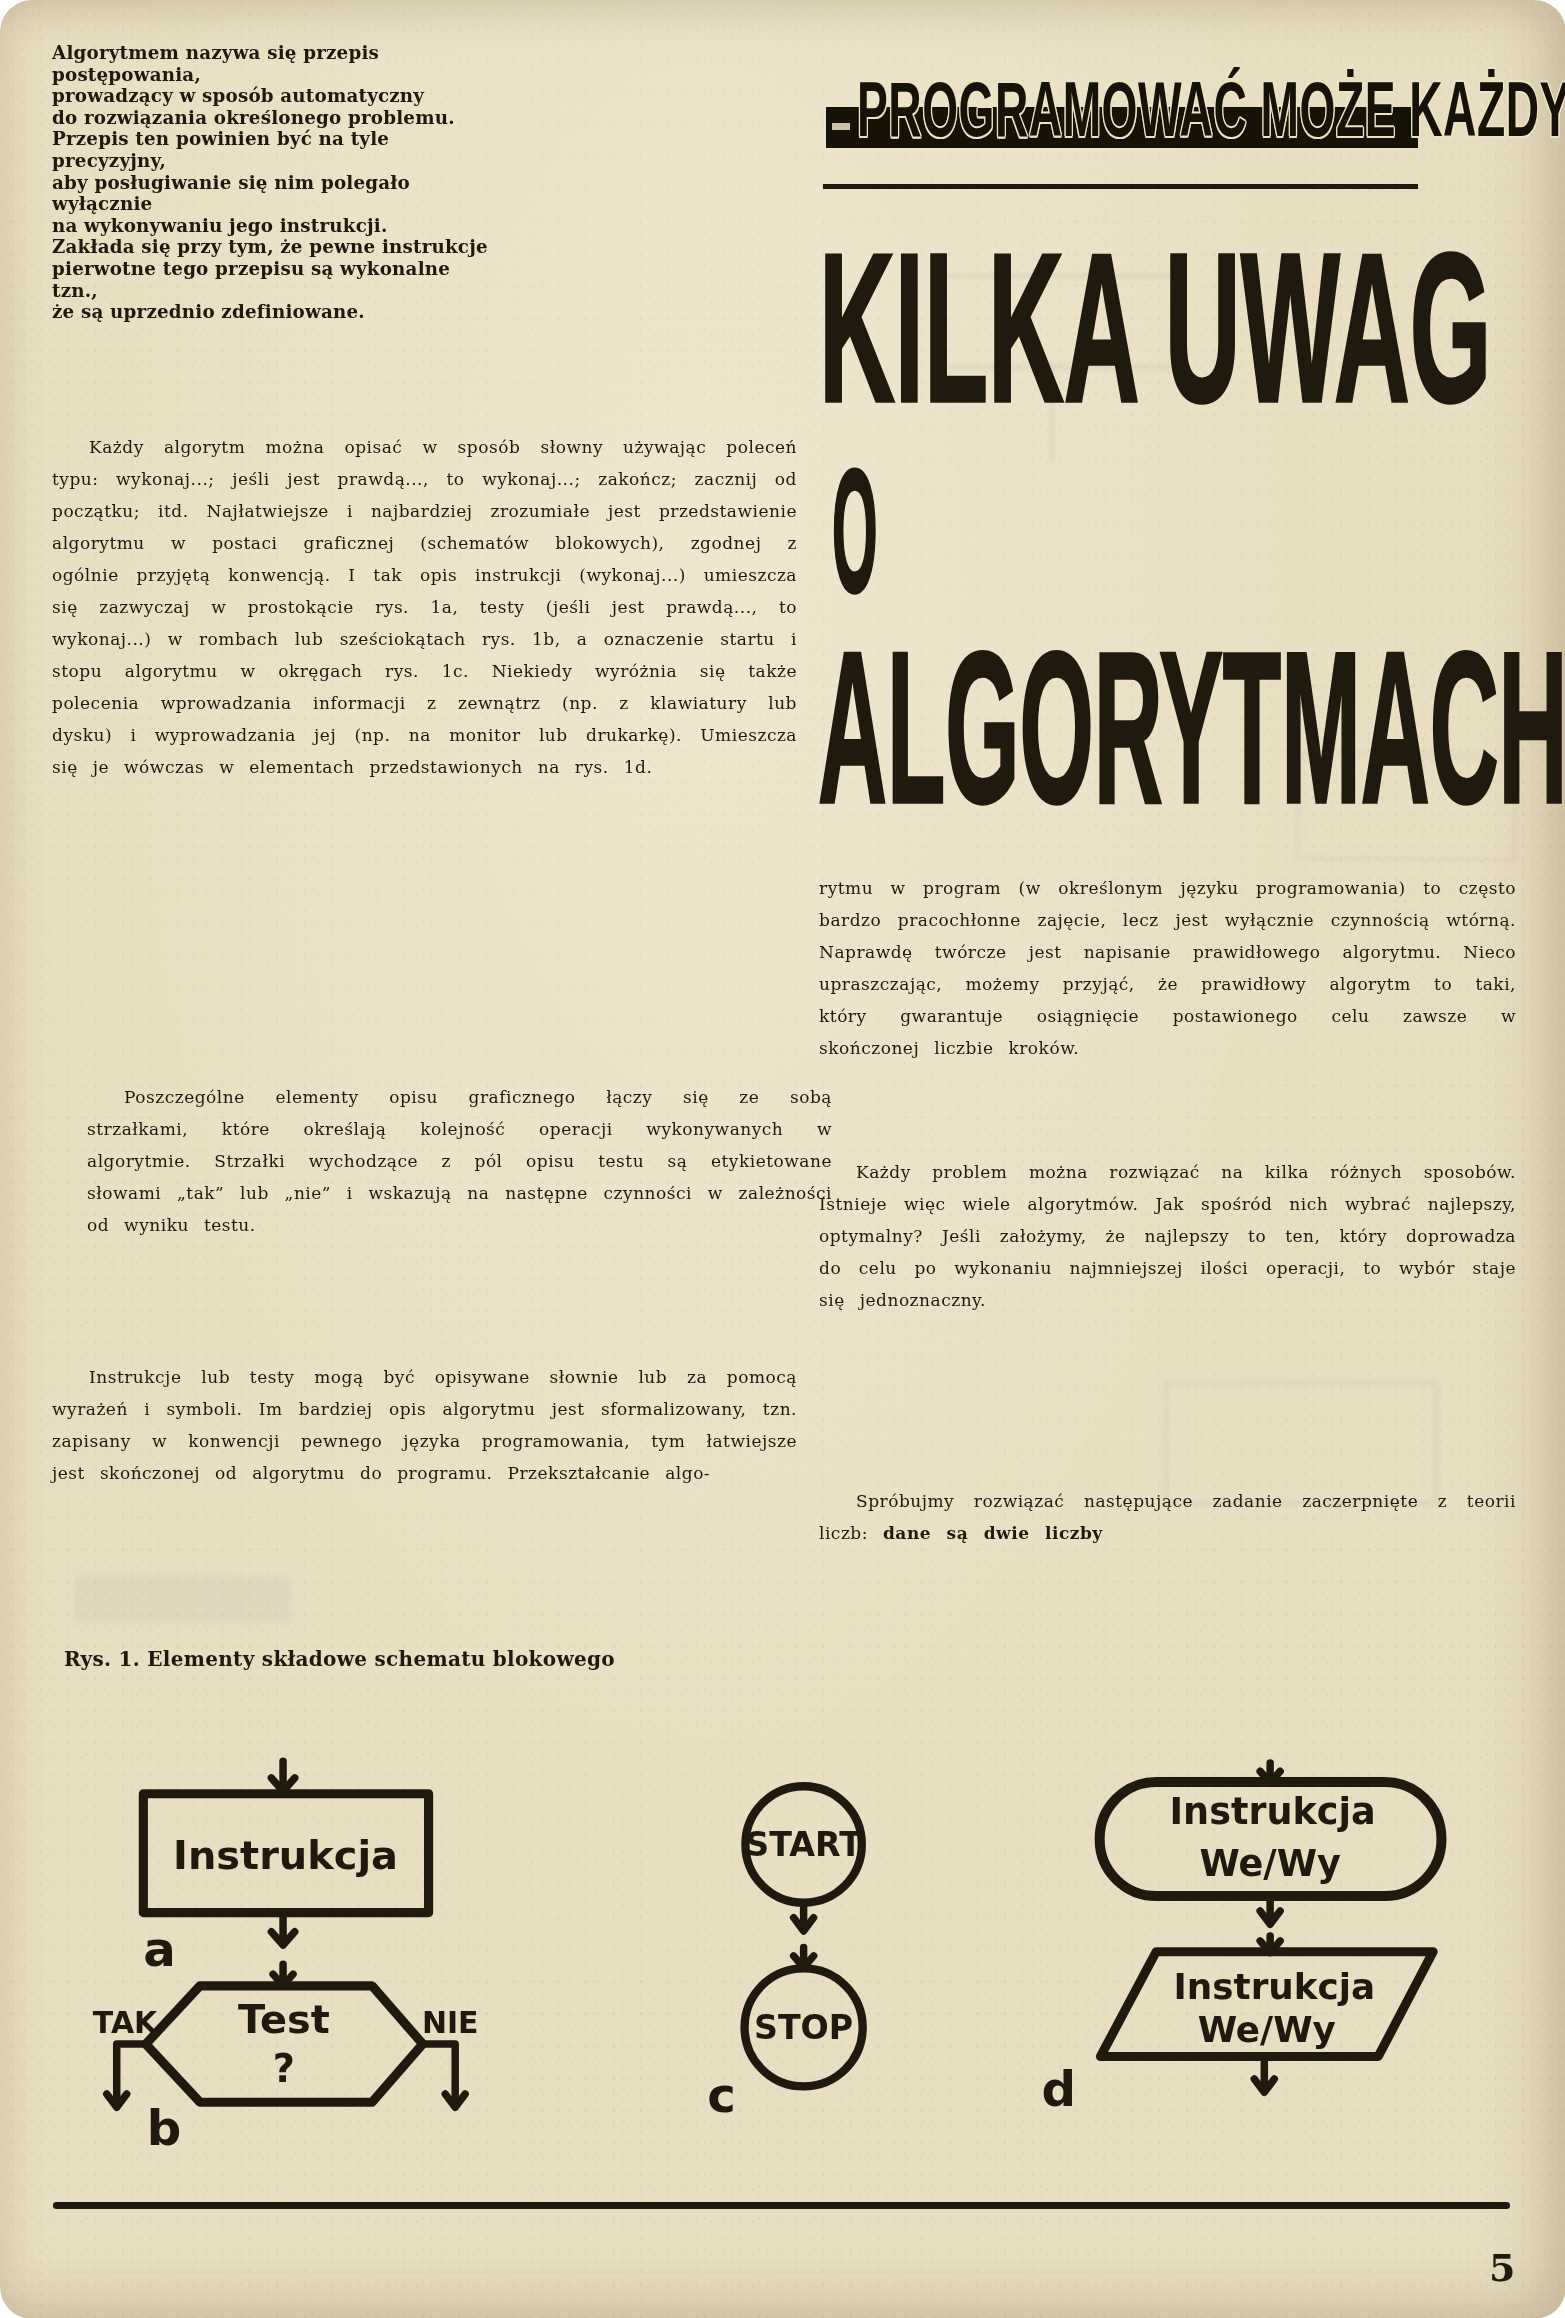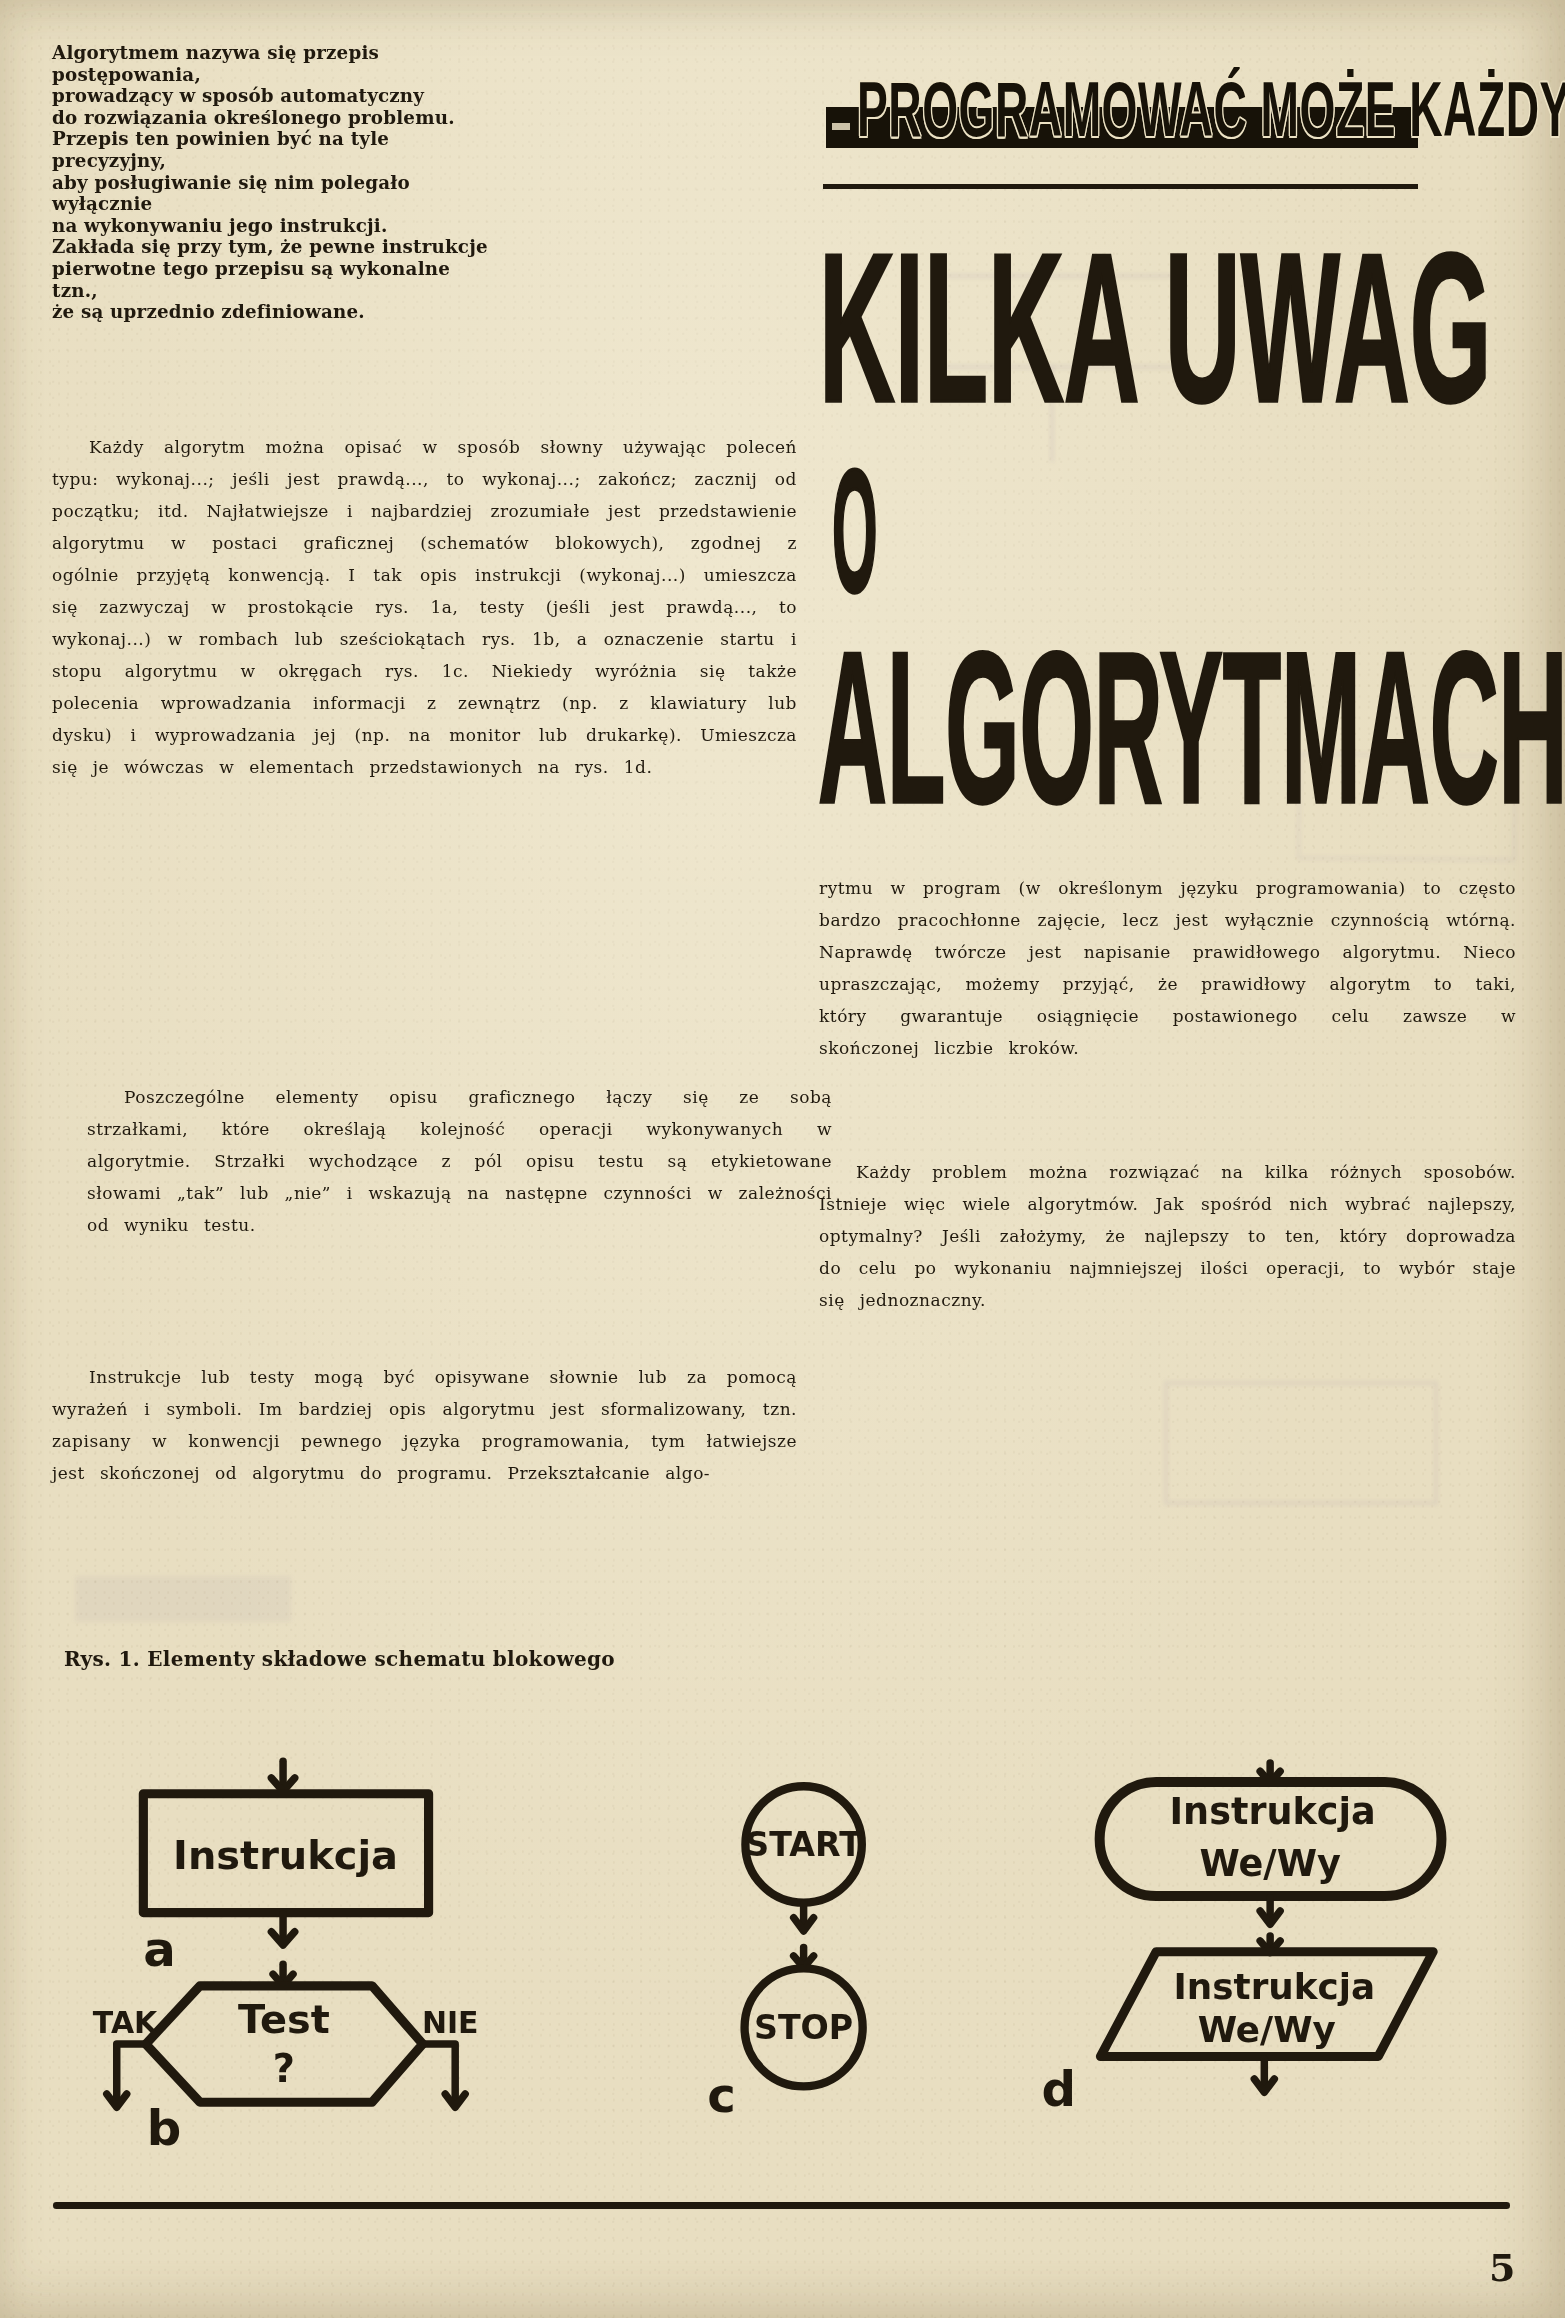--- a/index.html
+++ b/index.html
@@ -12,20 +12,21 @@
     position:relative;width:1566px;height:2319px;overflow:hidden;
     color:var(--ink);
     background:
       radial-gradient(ellipse at 45% 25%, rgba(255,252,238,0.30), rgba(255,252,238,0) 60%),
       radial-gradient(rgba(134,112,66,0.08) 0.8px, transparent 1.2px),
       radial-gradient(rgba(95,80,50,0.06) 0.8px, transparent 1.3px),
       var(--paper);
     background-size:100% 100%, 9.1px 10.8px, 14px 16px, auto;
     background-position:0 0, 0 0, 4.2px 5.8px, 0 0;
     box-shadow:inset -29px 0 58px rgba(120,100,60,0.18), inset 0 -21px 50px rgba(120,100,60,0.12), inset 0 12.5px 33px rgba(120,100,60,0.08);
+    border-radius:32px;
   }
   .ghost{position:absolute;filter:blur(2.1px);pointer-events:none;}
   .intro{
     position:absolute;left:52px;top:42px;width:449px;
     font-weight:bold;font-size:18.3px;line-height:21.6px;
     white-space:pre-line;letter-spacing:0.2px;
   }
   .badge-band{position:absolute;left:826px;top:107px;width:592px;height:41px;background:var(--badge-bg);}
   .badge-dash{position:absolute;left:832px;top:123px;width:18.3px;height:6.7px;background:var(--badge-text);opacity:0.85;}
   .badge-text{
@@ -96,20 +97,21 @@
   <h1 class="title-line title1">KILKA UWAG</h1>
   <h1 class="title-line title2">O</h1>
   <h1 class="title-line title3">ALGORYTMACH</h1>
 
   <p class="body lcol lp1 indent">Każdy algorytm można opisać w sposób słowny używając poleceń typu: wykonaj...; jeśli jest prawdą..., to wykonaj...; zakończ; zacznij od początku; itd. Najłatwiejsze i najbardziej zrozumiałe jest przedstawienie algorytmu w postaci graficznej (schematów blokowych), zgodnej z ogólnie przyjętą konwencją. I tak opis instrukcji (wykonaj...) umieszcza się zazwyczaj w prostokącie rys. 1a, testy (jeśli jest prawdą..., to wykonaj...) w rombach lub sześciokątach rys. 1b, a oznaczenie startu i stopu algorytmu w okręgach rys. 1c. Niekiedy wyróżnia się także polecenia wprowadzania informacji z zewnątrz (np. z klawiatury lub dysku) i wyprowadzania jej (np. na monitor lub drukarkę). Umieszcza się je wówczas w elementach przedstawionych na rys. 1d.</p>
   <p class="body lcol lp2 indent">Poszczególne elementy opisu graficznego łączy się ze sobą strzałkami, które określają kolejność operacji wykonywanych w algorytmie. Strzałki wychodzące z pól opisu testu są etykietowane słowami „tak” lub „nie” i wskazują na następne czynności w zależności od wyniku testu.</p>
   <p class="body lcol lp3 indent">Instrukcje lub testy mogą być opisywane słownie lub za pomocą wyrażeń i symboli. Im bardziej opis algorytmu jest sformalizowany, tzn. zapisany w konwencji pewnego języka programowania, tym łatwiejsze jest skończonej od algorytmu do programu. Przekształcanie algo-</p>
 
   <p class="body rcol rp1">rytmu w program (w określonym języku programowania) to często bardzo pracochłonne zajęcie, lecz jest wyłącznie czynnością wtórną. Naprawdę twórcze jest napisanie prawidłowego algorytmu. Nieco upraszczając, możemy przyjąć, że prawidłowy algorytm to taki, który gwarantuje osiągnięcie postawionego celu zawsze w skończonej liczbie kroków.</p>
   <p class="body rcol rp2 indent">Każdy problem można rozwiązać na kilka różnych sposobów. Istnieje więc wiele algorytmów. Jak spośród nich wybrać najlepszy, optymalny? Jeśli założymy, że najlepszy to ten, który doprowadza do celu po wykonaniu najmniejszej ilości operacji, to wybór staje się jednoznaczny.</p>
+  <p class="body rcol rp3 indent"><span>Spróbujmy rozwiązać następujące zadanie zaczerpnięte z teorii liczb:</span> <span class="emph">dane są dwie liczby</span></p>
 
   <p class="caption">Rys. 1. Elementy składowe schematu blokowego</p>
 
   <svg class="figure" viewBox="0 0 1760 570">
 
     <line class="fig-arrow" x1="280" y1="28" x2="280" y2="58"></line>
     <polyline class="fig-arrow" points="266,48 280,64 294,48"></polyline>
     <rect class="fig-shape" x="112" y="67" width="343" height="143" stroke-width="11"></rect>
     <text class="fig-text" x="283" y="158" font-size="48">Instrukcja</text>
     <line class="fig-arrow" x1="280" y1="212" x2="280" y2="243"></line>

